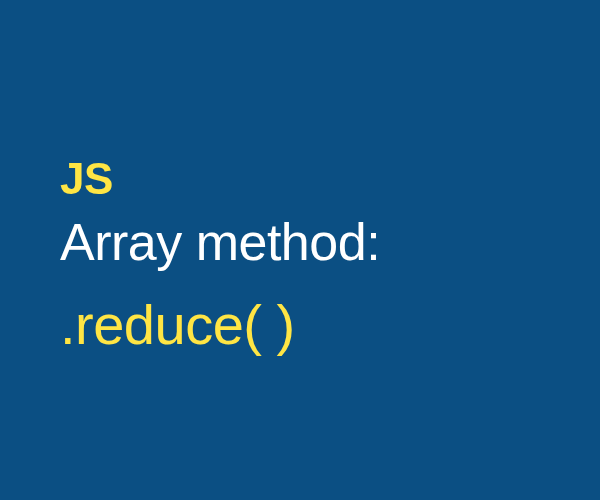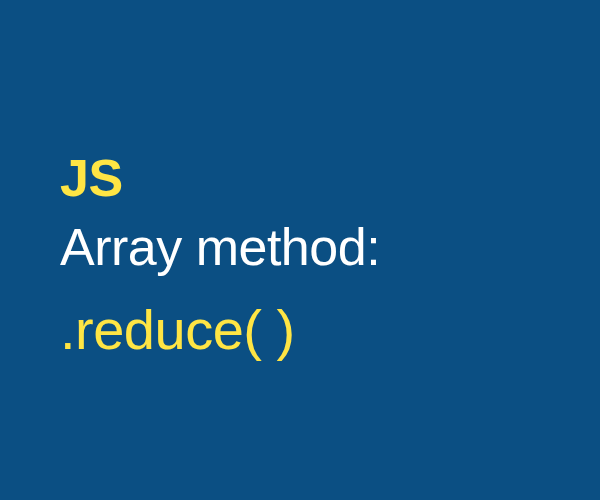--- a/index.html
+++ b/index.html
@@ -15,21 +15,21 @@
   }
   .line {
     font-size: 52px;
     font-weight: 500;
     line-height: 1.25;
     letter-spacing: -0.5px;
   }
   .js {
     color: #ffe544;
     font-weight: 700;
-    font-size: 52px;
+    font-size: 44px;
     margin-bottom: 4px;
   }
   .white { color: #ffffff; }
   .yellow { color: #ffe544; }
   .method-line { font-size: 56px; margin-top: 15px; }
 </style>
 </head>
 <body>
 
 <div class="line js">JS</div>

